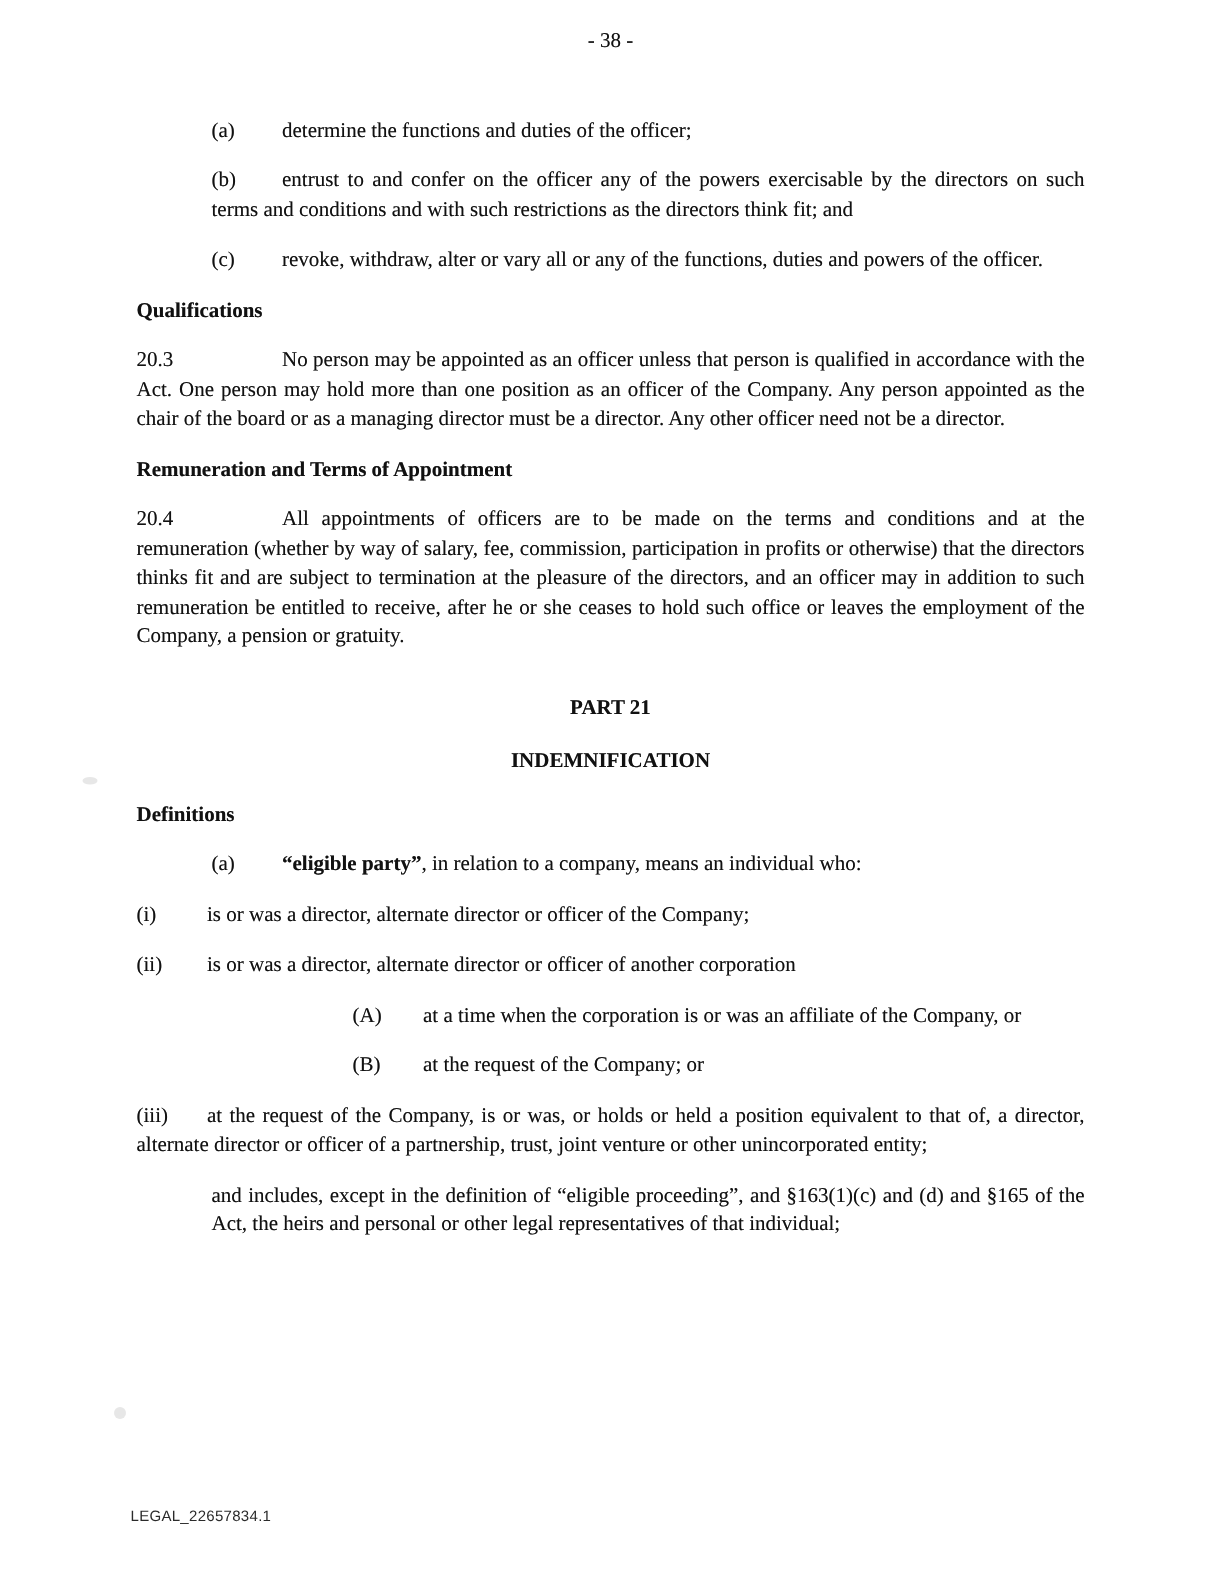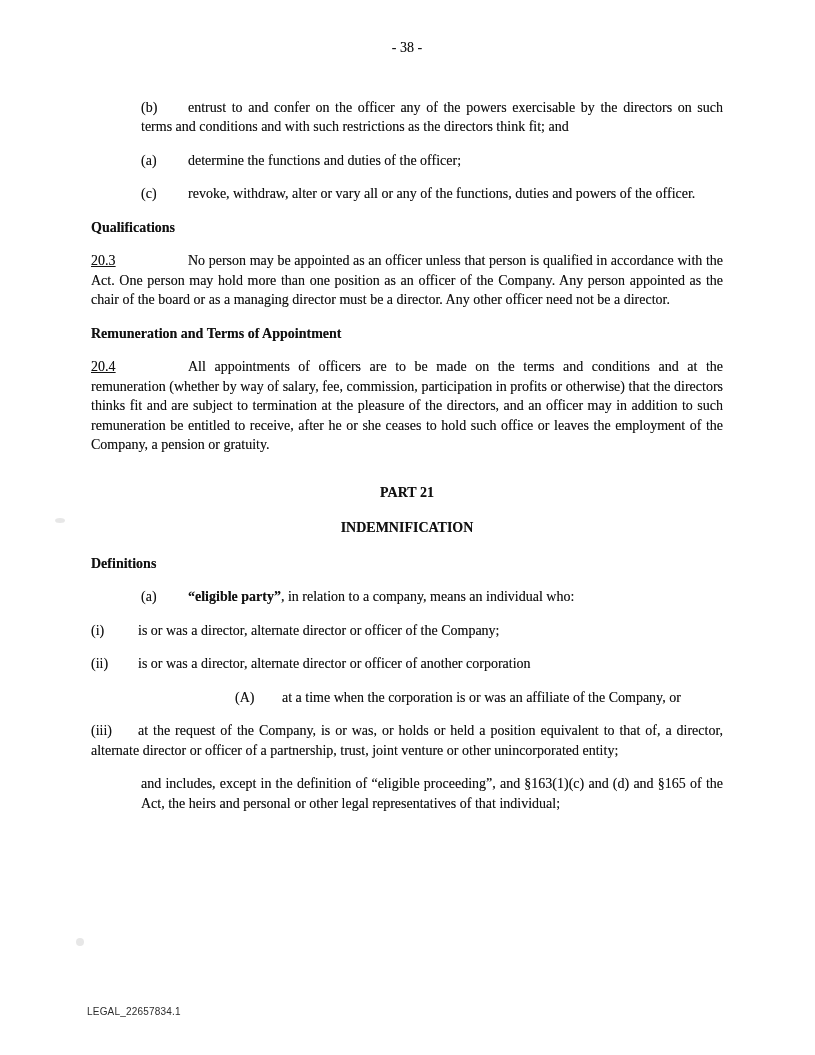--- a/index.html
+++ b/index.html
@@ -10,21 +10,21 @@
   .page {
     position: relative;
     width: 815px;
     height: 1055px;
     background: #ffffff;
     color: #111111;
     font-family: "Liberation Serif", "DejaVu Serif", serif;
     font-size: 14px;
     line-height: 19.5px;
     box-sizing: border-box;
-    padding: 38px 92px 0 91px;
+    padding: 18px 92px 0 91px;
     overflow: hidden;
     text-shadow: 0 0 0.4px rgba(0,0,0,0.45);
   }
   .page-number {
     text-align: center;
     margin-bottom: 40px;
   }
   .para {
     margin: 0 0 14px 0;
     text-align: justify;
@@ -38,21 +38,20 @@
     text-align: center;
     margin: 0 0 16px 0;
   }
   .mt-lg { margin-top: 28px; text-align: center; }
   .indent-1 { margin-left: 50px; }
   .indent-2 { }
   .indent-3 { margin-left: 144px; }
   .num-label {
     display: inline-block;
     width: 97px;
-    text-decoration: underline;
   }
   .item-label {
     display: inline-block;
     width: 47px;
   }
   .footer-id {
     position: absolute;
     left: 87px;
     top: 1002px;
     font-family: "Liberation Sans", "DejaVu Sans", sans-serif;
@@ -71,25 +70,25 @@
   b { font-weight: bold; }
 </style>
 </head>
 <body>
 
 <div class="page">
 
   <div class="page-number">- 38 -</div>
 
   <div class="para indent-1">
-    <span class="item-label">(b)</span><span>entrust to and confer on the officer any of the powers exercisable by the directors on such terms and conditions and with such restrictions as the directors think fit; and</span>
+    <span class="item-label">(a)</span><span>determine the functions and duties of the officer;</span>
   </div>
 
   <div class="para indent-1">
-    <span class="item-label">(a)</span><span>determine the functions and duties of the officer;</span>
+    <span class="item-label">(b)</span><span>entrust to and confer on the officer any of the powers exercisable by the directors on such terms and conditions and with such restrictions as the directors think fit; and</span>
   </div>
 
   <div class="para indent-1">
     <span class="item-label">(c)</span><span>revoke, withdraw, alter or vary all or any of the functions, duties and powers of the officer.</span>
   </div>
 
   <div class="heading">Qualifications</div>
 
   <div class="para">
     <span class="num-label">20.3</span><span>No person may be appointed as an officer unless that person is qualified in accordance with the Act. One person may hold more than one position as an officer of the Company. Any person appointed as the chair of the board or as a managing director must be a director. Any other officer need not be a director.</span>
@@ -117,20 +116,23 @@
   </div>
 
   <div class="para indent-2">
     <span class="item-label">(ii)</span><span>is or was a director, alternate director or officer of another corporation</span>
   </div>
 
   <div class="para indent-3">
     <span class="item-label">(A)</span><span>at a time when the corporation is or was an affiliate of the Company, or</span>
   </div>
 
+  <div class="para indent-3">
+    <span class="item-label">(B)</span><span>at the request of the Company; or</span>
+  </div>
 
   <div class="para indent-2">
     <span class="item-label">(iii)</span><span>at the request of the Company, is or was, or holds or held a position equivalent to that of, a director, alternate director or officer of a partnership, trust, joint venture or other unincorporated entity;</span>
   </div>
 
   <div class="para indent-1">and includes, except in the definition of “eligible proceeding”, and §163(1)(c) and (d) and §165 of the Act, the heirs and personal or other legal representatives of that individual;</div>
 
   <div class="footer-id">LEGAL_22657834.1</div>
 
   <div class="scan-artifact artifact-1"></div>

